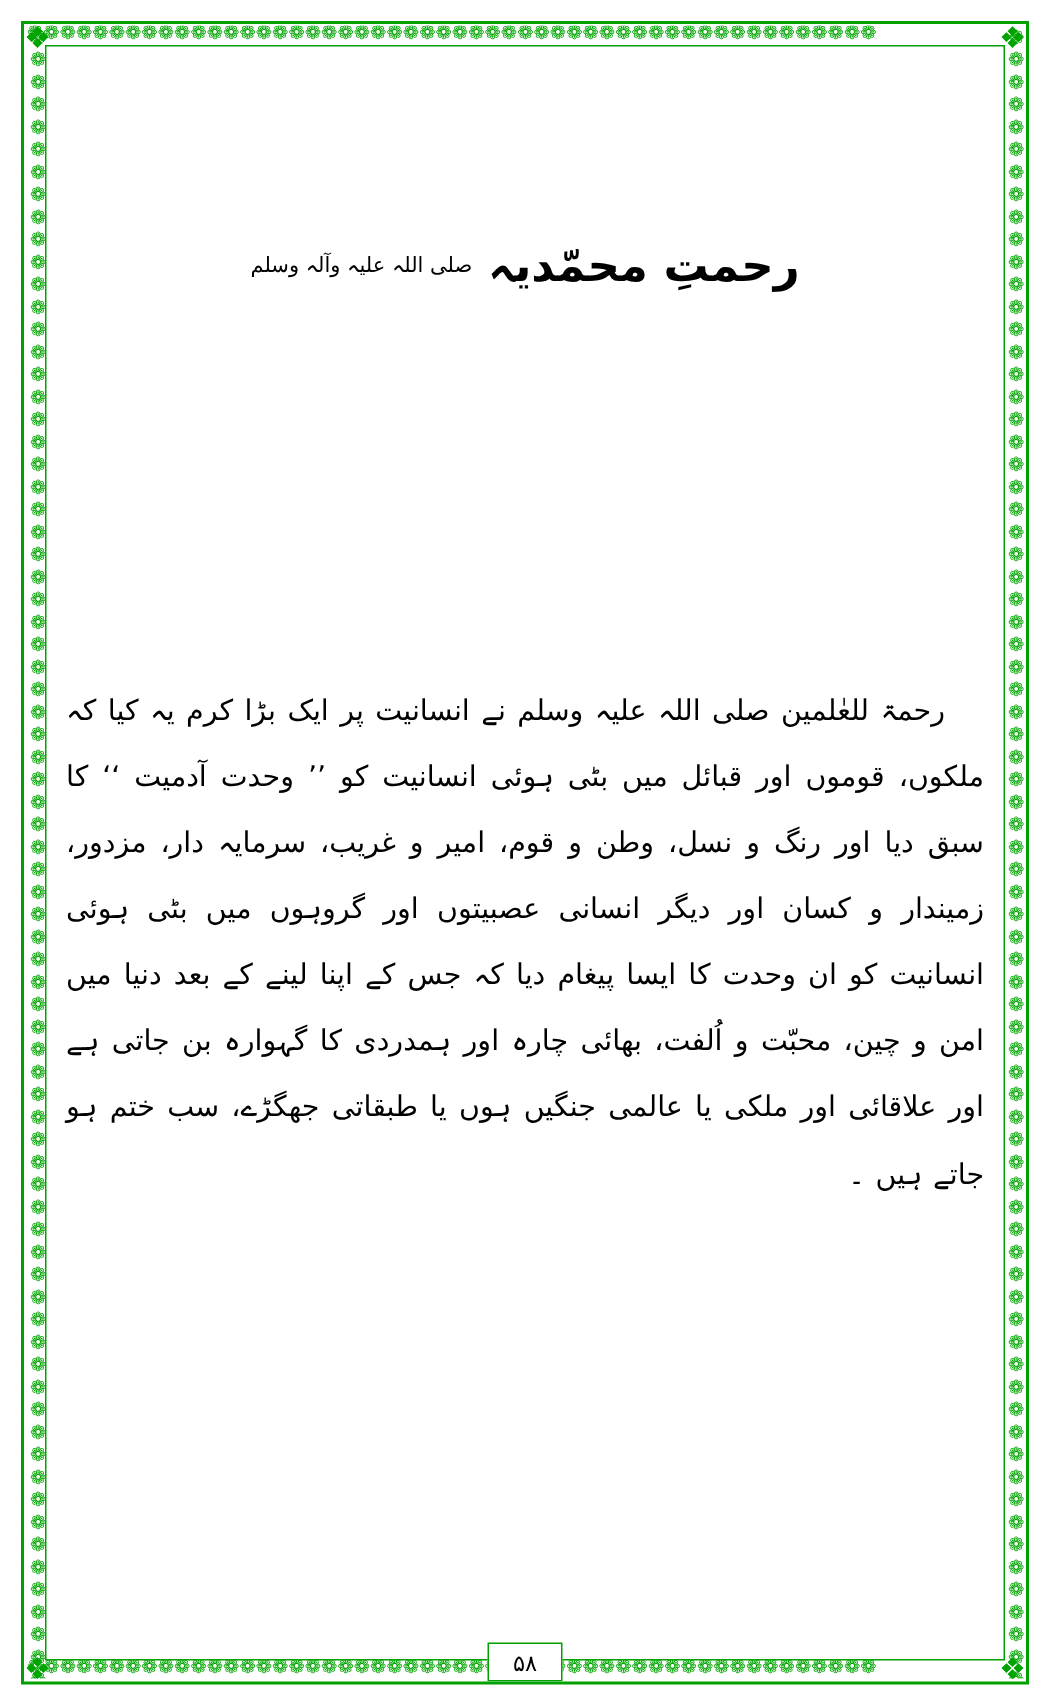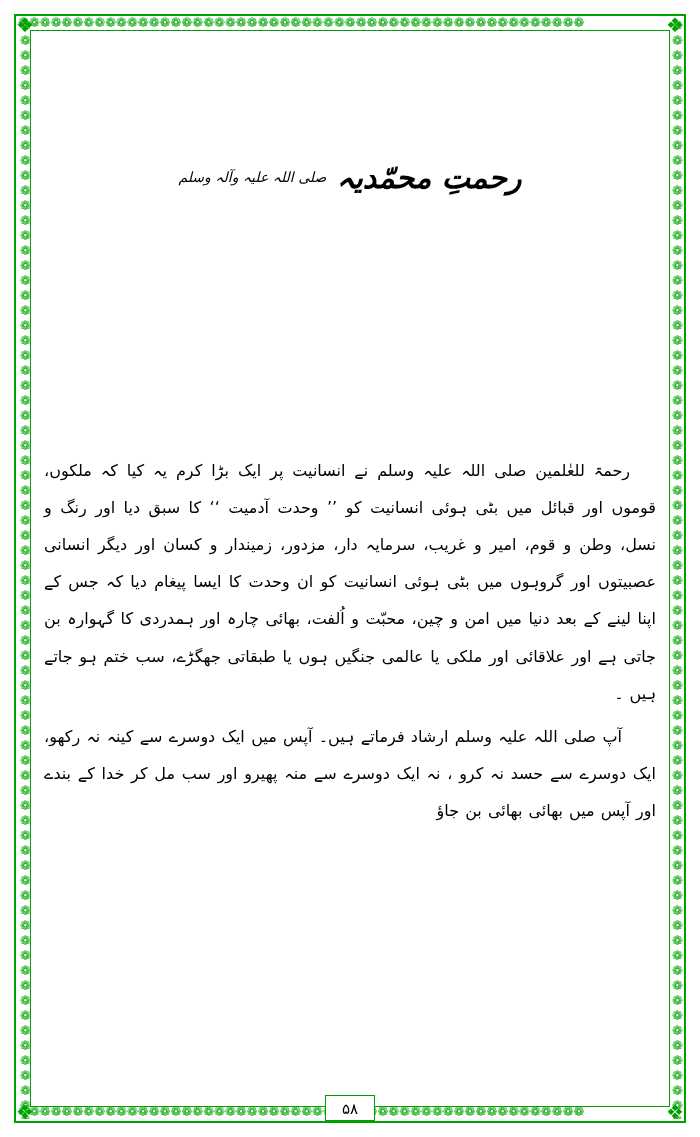--- a/index.html
+++ b/index.html
@@ -114,35 +114,34 @@
 
   .doc-title {
     margin-top: 110px;
     text-align: center;
     font-family: "DejaVu Sans", sans-serif;
     font-size: 30px;
     font-weight: 700;
     color: #000000;
     direction: rtl;
     line-height: 1.6;
-    font-style: italic;
   }
   .doc-title .honorific {
     font-size: 14px;
     font-weight: 400;
     vertical-align: 6px;
   }
 
   .body-block {
     margin-top: 250px;
     direction: rtl;
     text-align: justify;
     text-align-last: right;
     font-family: "DejaVu Sans", sans-serif;
-    font-size: 16px;
+    font-size: 19px;
     line-height: 2.32;
     color: #000000;
     word-spacing: 1px;
   }
 
   .para {
     margin: 0 0 6px 0;
     direction: rtl;
     text-align: justify;
     text-align-last: right;
@@ -192,20 +191,19 @@
 
   <div class="content">
 
     <div class="doc-title">
       <span>رحمتِ محمّدیہ</span>
       <span class="honorific">صلی اللہ علیہ وآلہ وسلم</span>
     </div>
 
     <div class="body-block">
       <p class="para indented">رحمۃ للعٰلمین صلی اللہ علیہ وسلم نے انسانیت پر ایک بڑا کرم یہ کیا کہ ملکوں، قوموں اور قبائل میں بٹی ہوئی انسانیت کو ’’ وحدت آدمیت ‘‘ کا سبق دیا اور رنگ و نسل، وطن و قوم، امیر و غریب، سرمایہ دار، مزدور، زمیندار و کسان اور دیگر انسانی عصبیتوں اور گروہوں میں بٹی ہوئی انسانیت کو ان وحدت کا ایسا پیغام دیا کہ جس کے اپنا لینے کے بعد دنیا میں امن و چین، محبّت و اُلفت، بھائی چارہ اور ہمدردی کا گہوارہ بن جاتی ہے اور علاقائی اور ملکی یا عالمی جنگیں ہوں یا طبقاتی جھگڑے، سب ختم ہو جاتے ہیں ۔</p>
-      <p class="para hadith">آپ صلی اللہ علیہ وسلم ارشاد فرماتے ہیں۔ آپس میں ایک دوسرے سے کینہ نہ رکھو، ایک دوسرے سے حسد نہ کرو ، نہ ایک دوسرے سے منہ پھیرو اور سب مل کر خدا کے بندے اور آپس میں بھائی بھائی بن جاؤ</p>
     </div>
 
   </div>
 
   <div class="page-number">۵۸</div>
 
 </div>
 
 </body></html>

